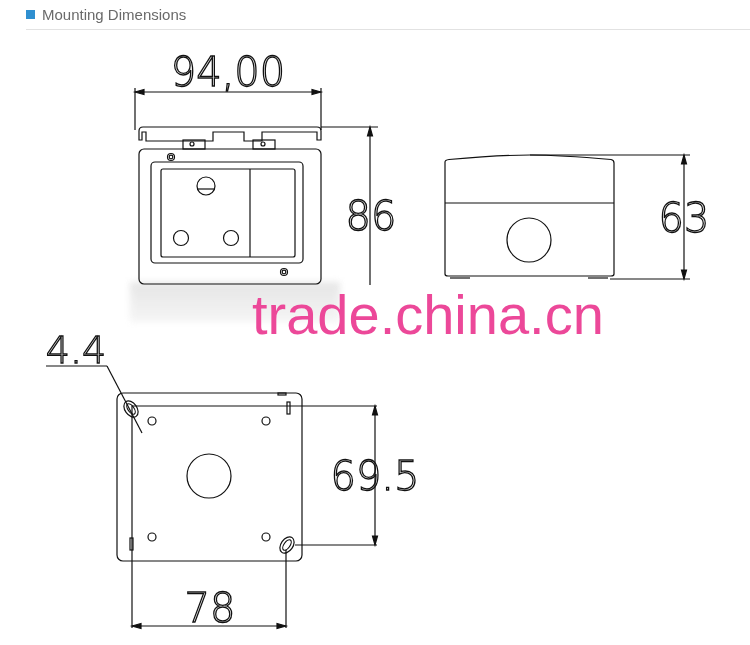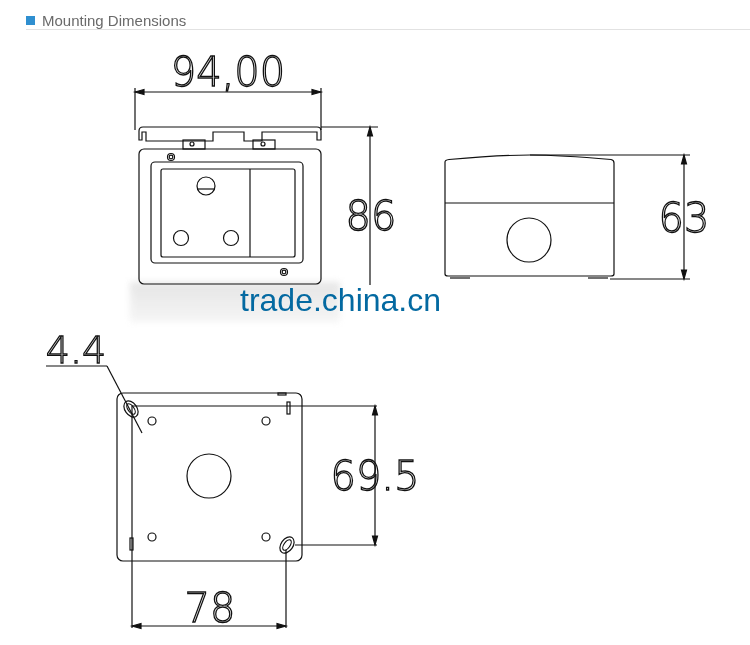--- a/index.html
+++ b/index.html
@@ -1,23 +1,23 @@
 <!DOCTYPE html>
 <html><head>
 <meta charset="utf-8">
 <style>
   html, body { margin:0; padding:0; background:#ffffff; }
   body { width:750px; height:645px; position:relative; overflow:hidden; font-family:"Liberation Sans", sans-serif; }
-  .header { position:absolute; left:26px; top:9px; height:22px; display:flex; align-items:center; }
+  .header { position:absolute; left:26px; top:3px; height:22px; display:flex; align-items:center; }
   .header .sq { width:9px; height:9px; background:#2f8fd0; margin-right:7px; }
   .header .title { font-size:15px; color:#6a6a6a; }
   .header-line { position:absolute; left:26px; top:29px; width:724px; height:1px; background:#e2e2e2; }
   svg { position:absolute; left:0; top:0; }
   .dimtext { font-family:"DejaVu Sans", sans-serif; font-weight:200; fill:none; stroke:#111; stroke-width:1.3; }
-  .wm { position:absolute; left:240px; top:282px; font-size:32px; color:#0369a1; letter-spacing:0px; font-family:"Liberation Sans", sans-serif; }
+  .wm { position:absolute; left:252px; top:282px; font-size:56px; color:#ec4899; letter-spacing:0px; font-family:"Liberation Sans", sans-serif; }
   .shadow { position:absolute; left:130px; top:282px; width:210px; height:40px; background:linear-gradient(#e0e0e0,#f3f3f3); opacity:.8; filter:blur(3px); }
 </style>
 </head>
 <body>
 
 <div class="header">
   <div class="sq"></div>
   <div class="title">Mounting Dimensions</div>
 </div>
 <div class="header-line"></div>

